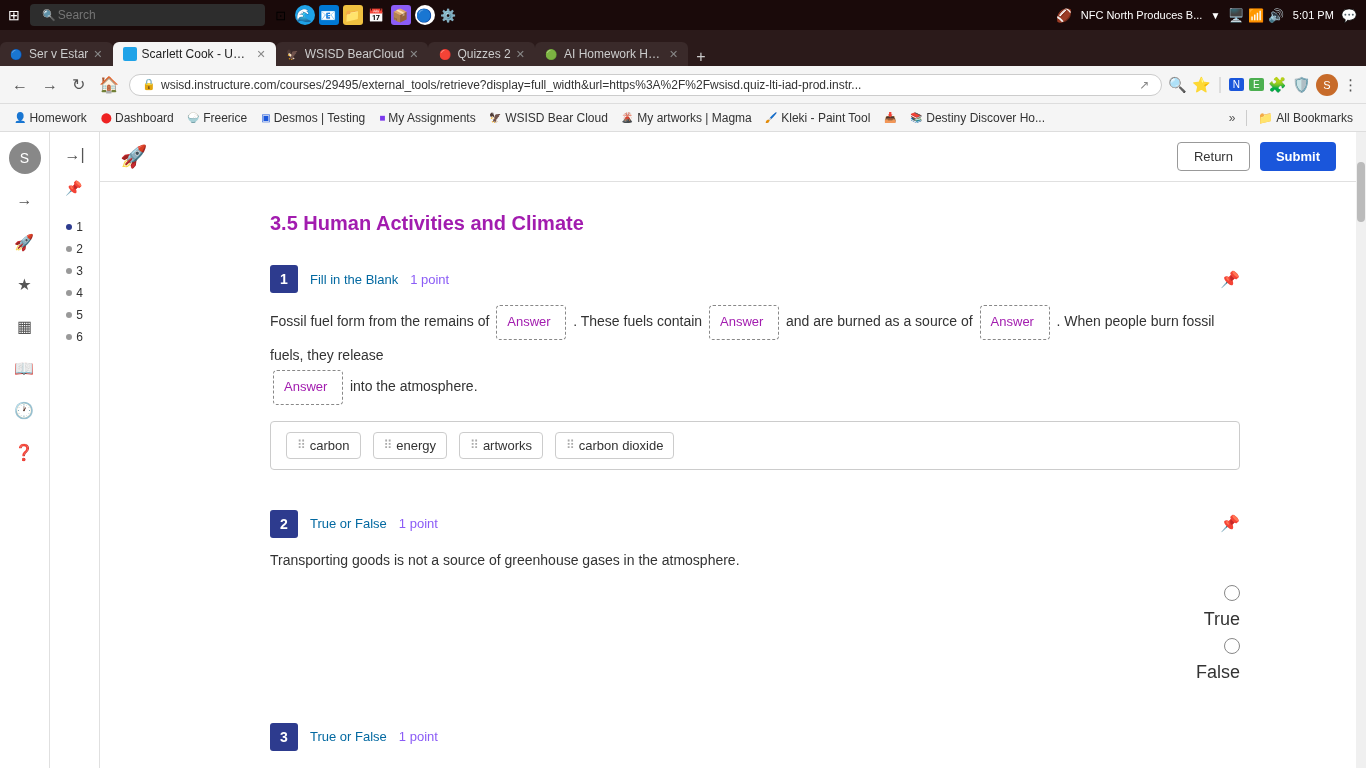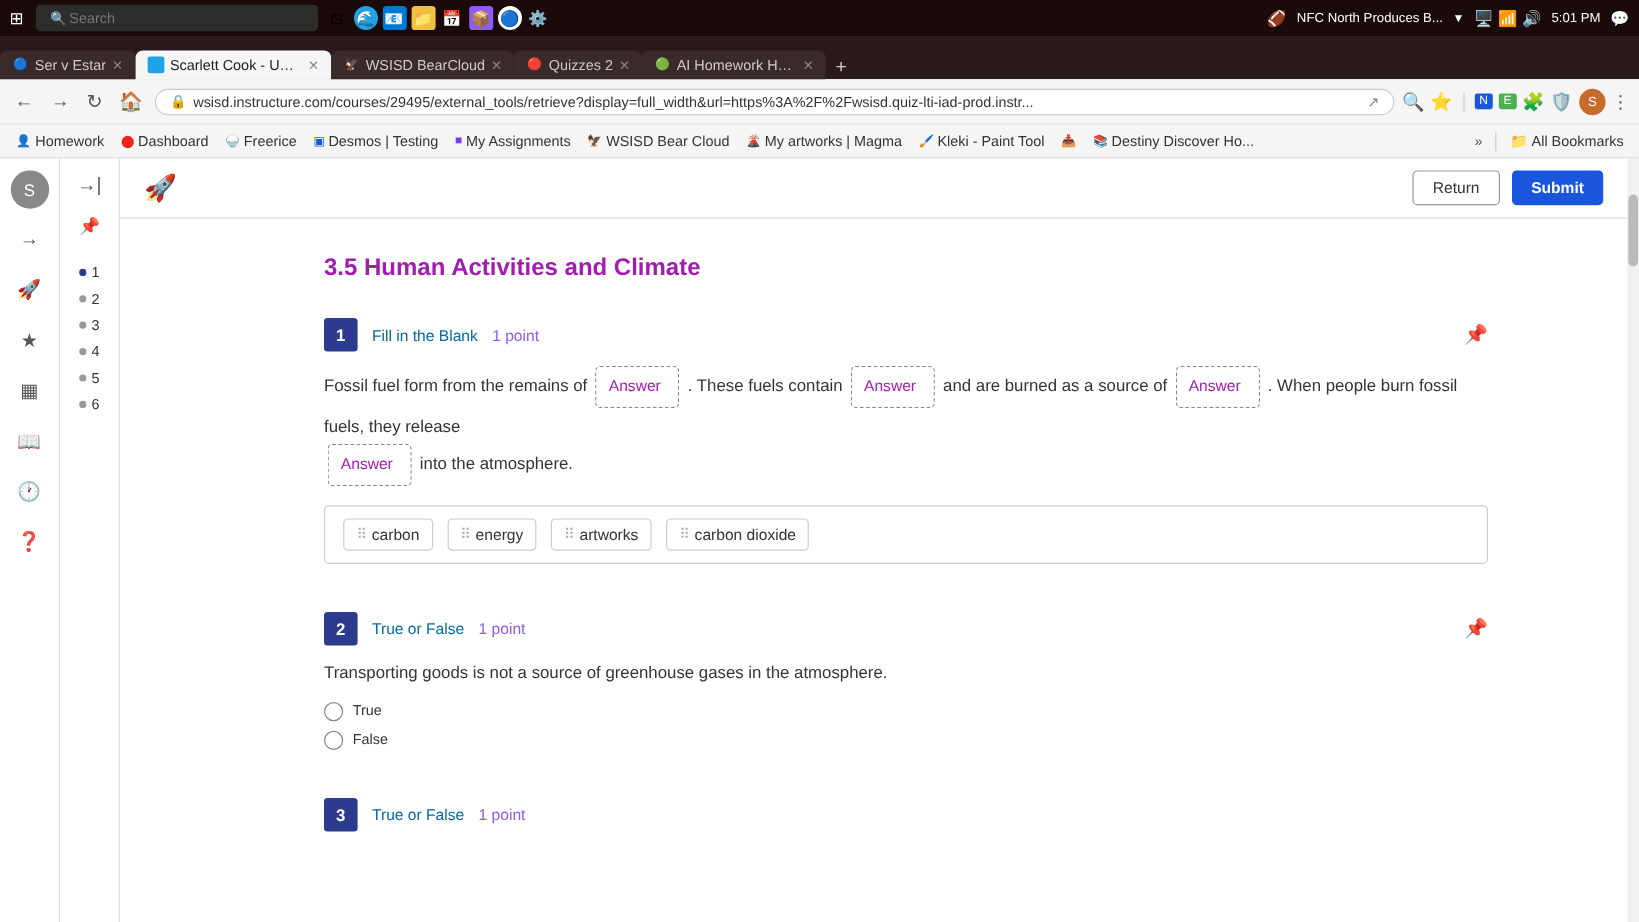--- a/index.html
+++ b/index.html
@@ -363,26 +363,27 @@
 
     
     .tf-question {
       font-size: 14px;
       color: #333;
       margin-bottom: 14px;
       line-height: 1.5;
     }
     .radio-option {
       display: flex;
-      align-items: flex-start;
+      align-items: flex-end;
       gap: 8px;
       margin-bottom: 8px;
-      font-size: 12px;
-      color: #333;
-      cursor: pointer;
+      font-size: 18px;
+      color: #333;
+      cursor: pointer;
+      flex-direction: column;
     }
     .radio-circle {
       width: 16px;
       height: 16px;
       border-radius: 50%;
       border: 1.5px solid #888;
       display: flex;
       align-items: center;
       justify-content: center;
       flex-shrink: 0;

